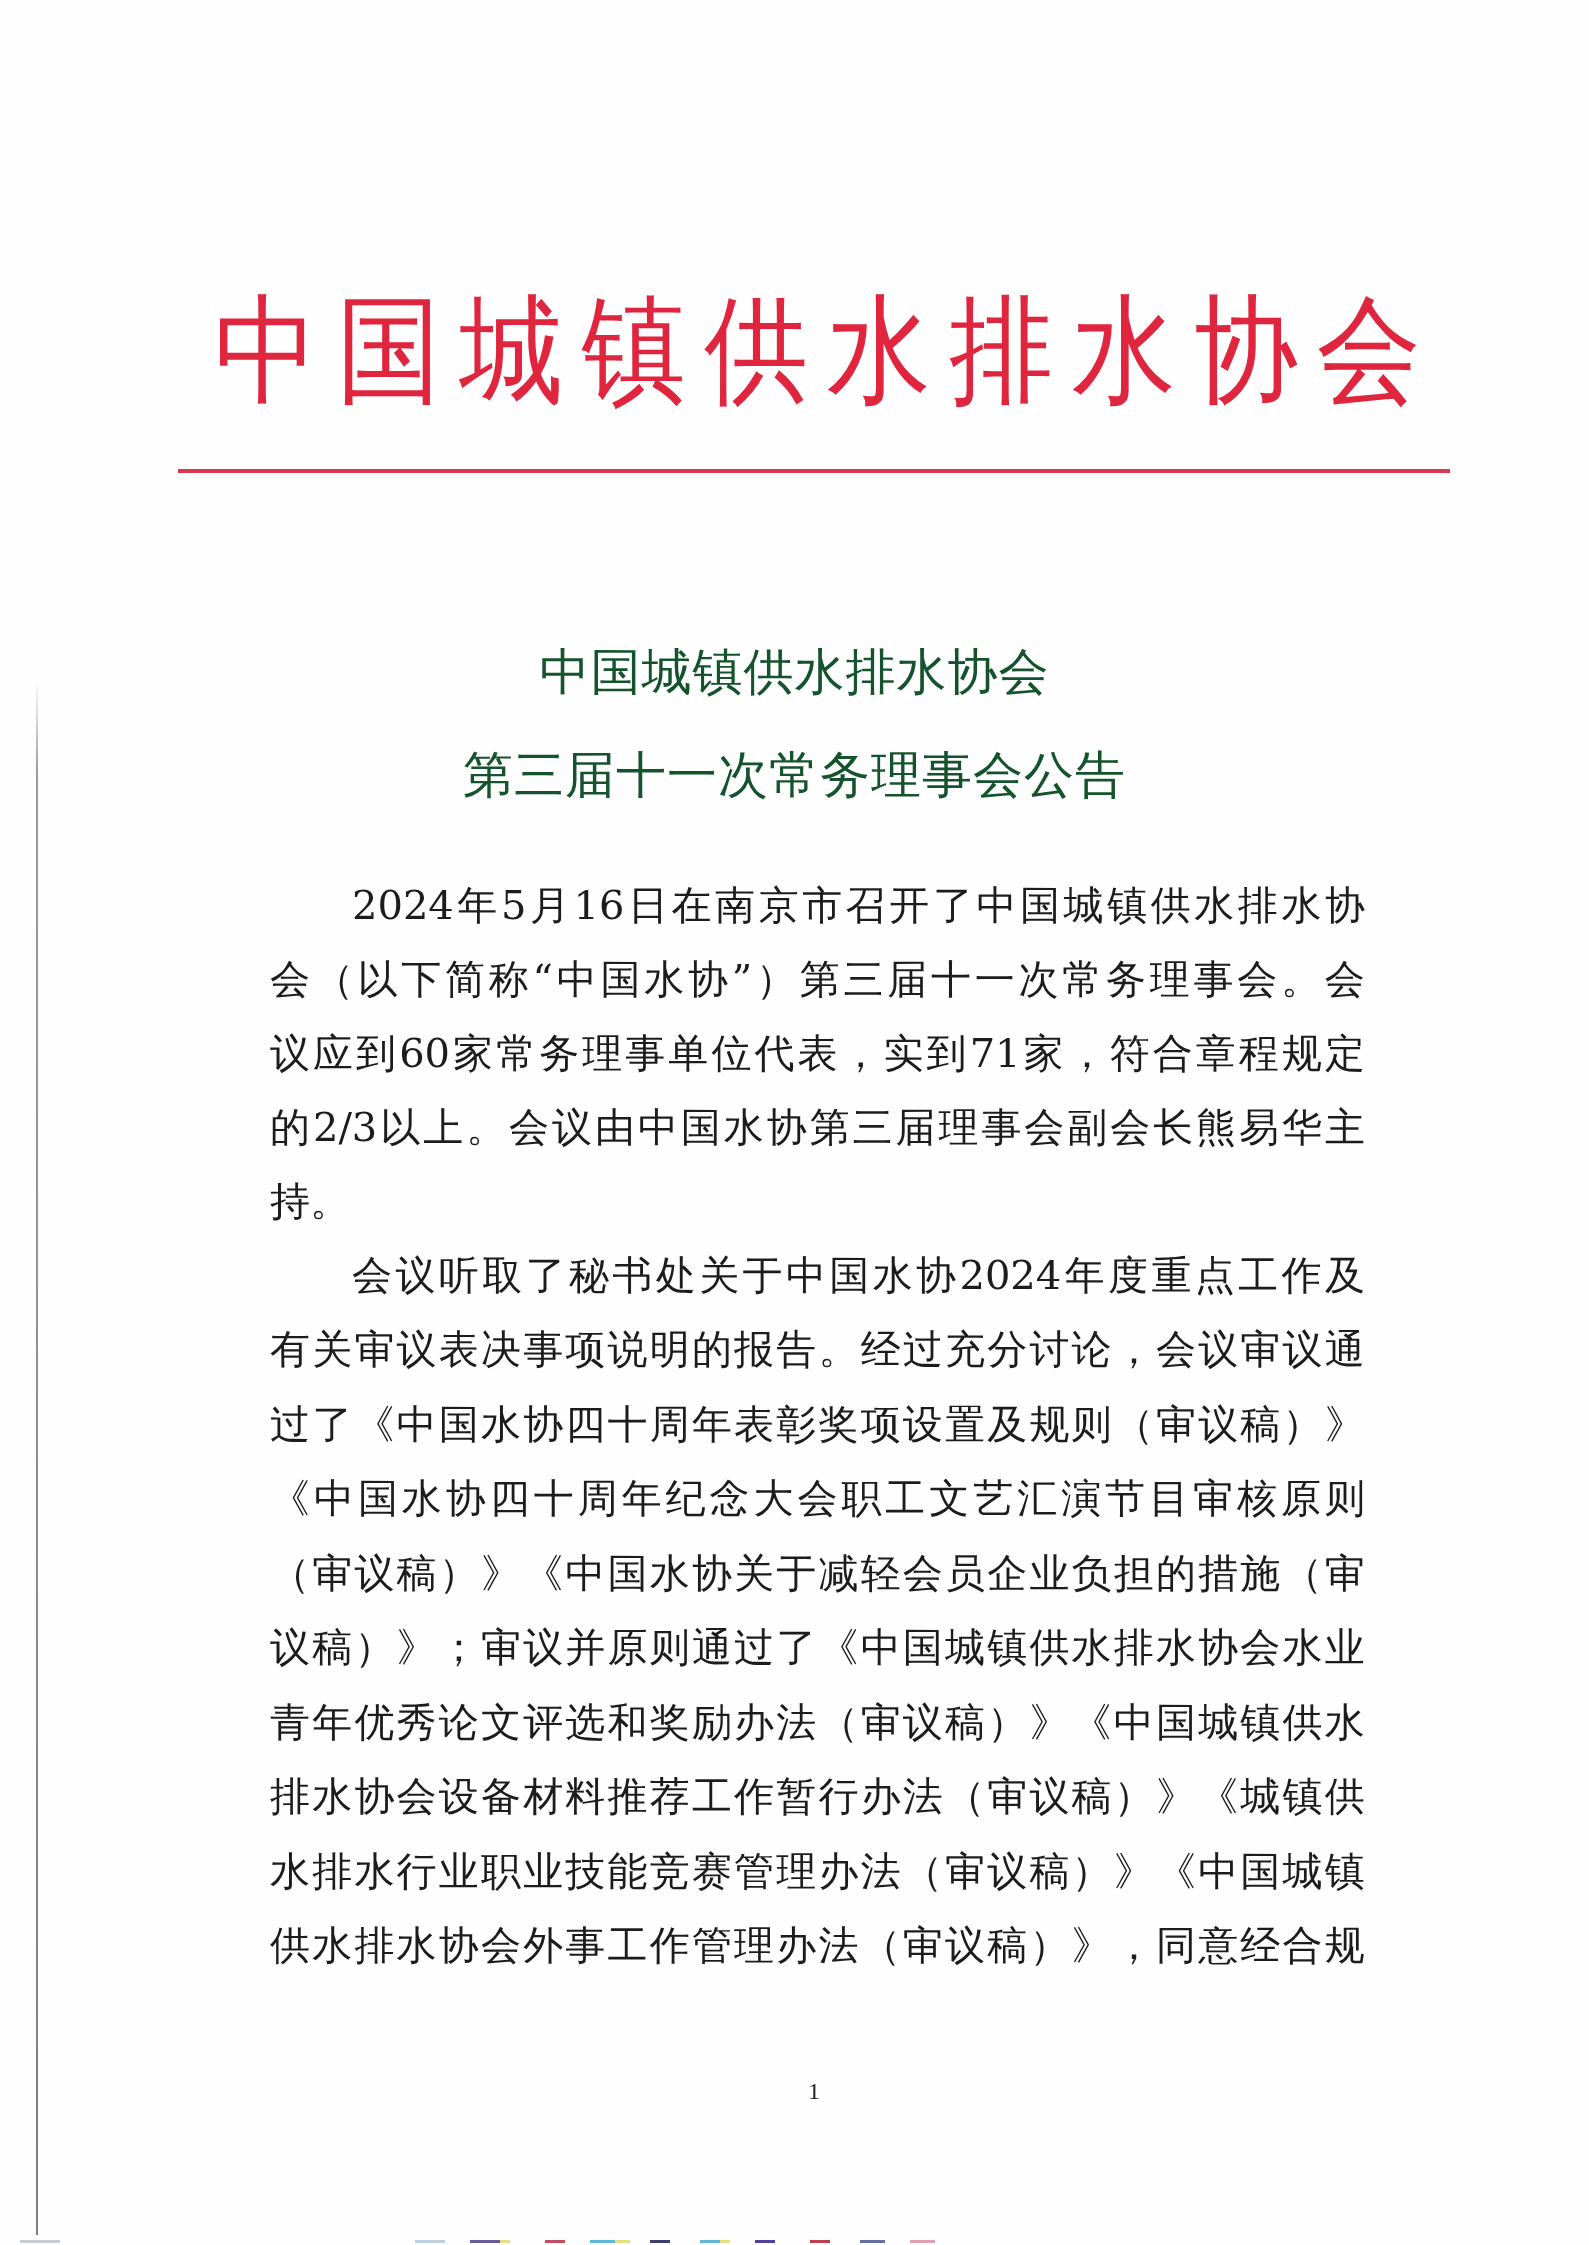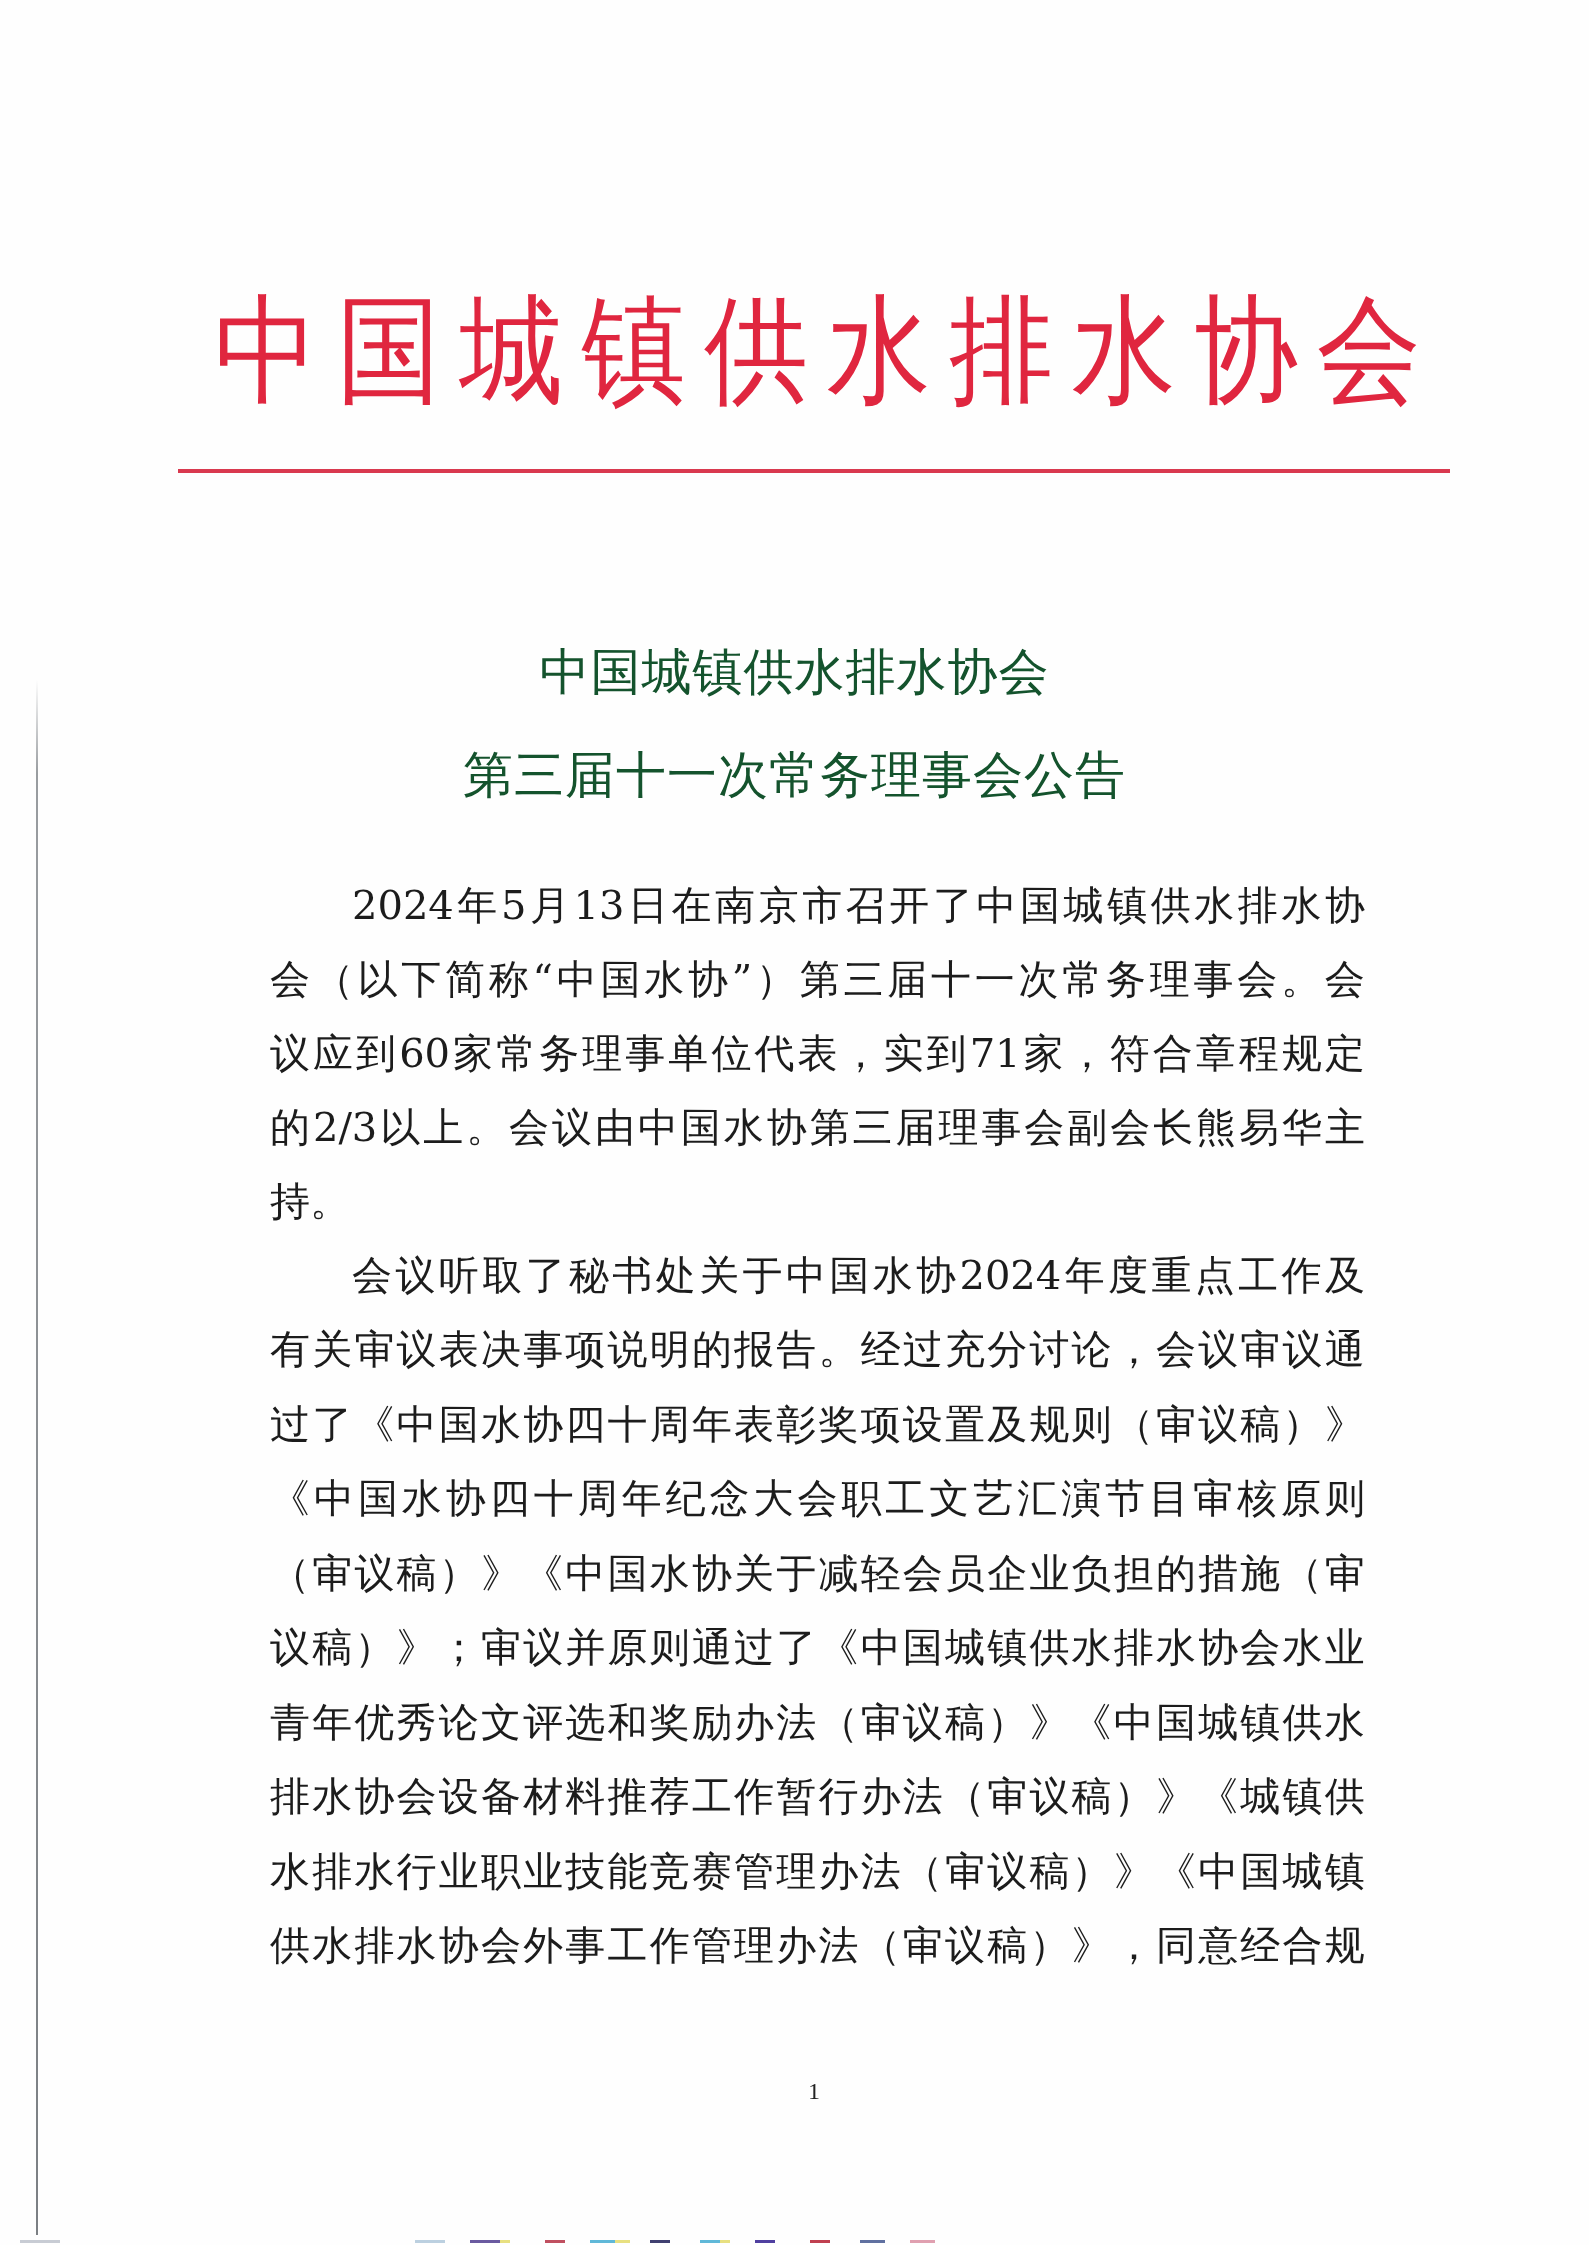--- a/index.html
+++ b/index.html
@@ -153,21 +153,21 @@
 
   <div class="doc-title l1">中国城镇供水排水协会</div>
   <div class="doc-title l2">第三届十一次常务理事会公告</div>
 
   <div>
     <div class="body-line indent" style="top:875px">
         <span class="ch">2024</span>
         <span class="ch">年</span>
         <span class="ch">5</span>
         <span class="ch">月</span>
-        <span class="ch">13</span>
+        <span class="ch">16</span>
         <span class="ch">日</span>
         <span class="ch">在</span>
         <span class="ch">南</span>
         <span class="ch">京</span>
         <span class="ch">市</span>
         <span class="ch">召</span>
         <span class="ch">开</span>
         <span class="ch">了</span>
         <span class="ch">中</span>
         <span class="ch">国</span>

